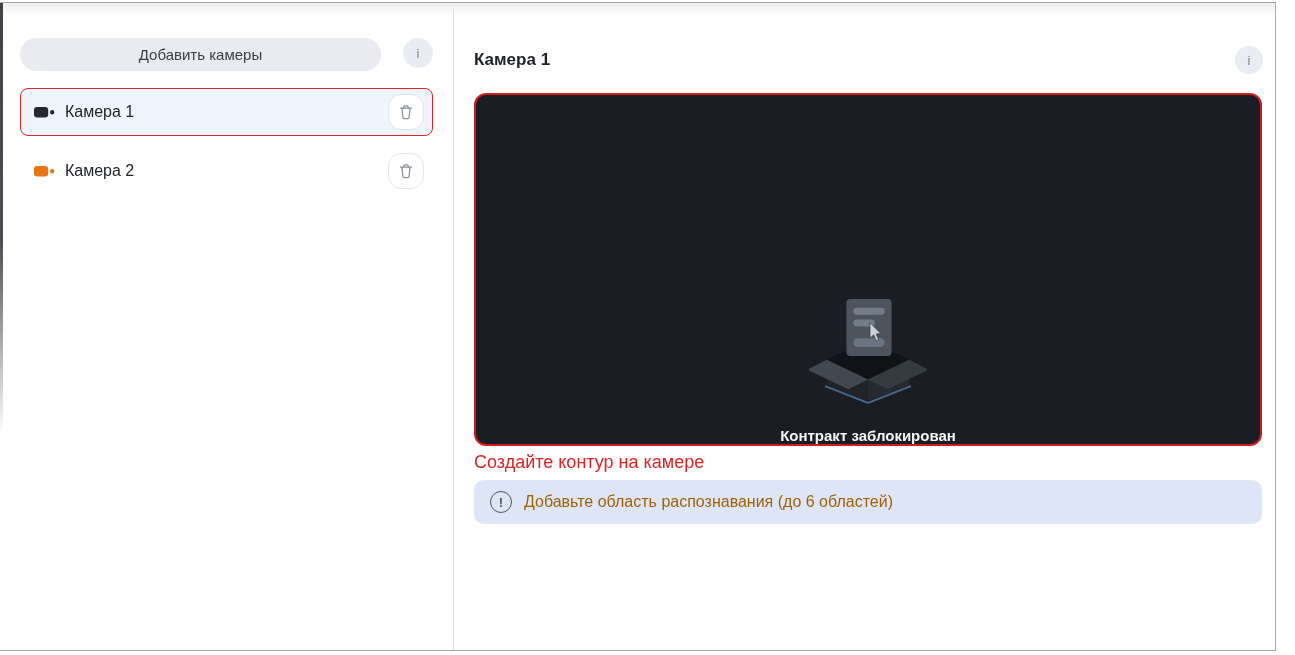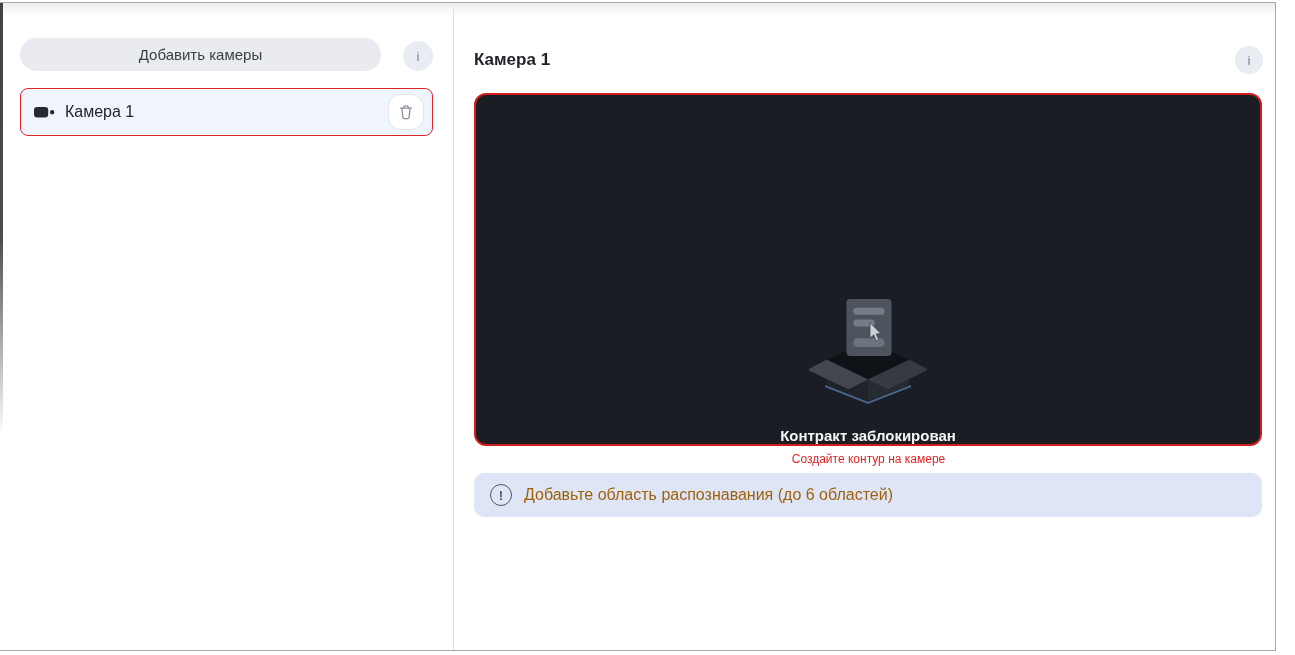--- a/index.html
+++ b/index.html
@@ -9,21 +9,21 @@
   .app-window { position:absolute; top:2px; left:0; width:1276px; height:649px;
                 border:1px solid #a8a8a8; border-left:none; background:#ffffff; display:flex; }
   .top-fade { position:absolute; top:0; left:0; right:0; height:13px; pointer-events:none;
               background:linear-gradient(#ededed, rgba(255,255,255,0)); z-index:5; }
   .left-shadow { position:absolute; top:0; left:0; width:3px; height:432px; z-index:6;
                  background:linear-gradient(#3f4247 0%, #4b4e53 55%, rgba(160,163,168,0) 100%); }
 
   
   .sidebar { width:454px; height:100%; border-right:1px solid #dcdcdc;
              padding:35px 20px 0 20px; background:#ffffff; }
-  .sidebar-top { display:flex; align-items:flex-end; gap:22px; margin-bottom:17px; }
+  .sidebar-top { display:flex; align-items:flex-start; gap:22px; margin-bottom:17px; }
   .add-btn { flex:1; height:33px; border:none; border-radius:17px; background:#e9ebf1;
              color:#3b4046; font-size:15px; font-family:inherit; cursor:pointer; }
   .info-circle { width:30px; height:30px; border-radius:50%; background:#e9ecf3;
                  color:#7d838c; font-size:13px; display:flex; align-items:center;
                  justify-content:center; cursor:pointer; flex:0 0 auto; font-style:normal; }
 
   .camera-row { display:flex; align-items:center; height:48px; border-radius:8px;
                 padding:0 8px 0 13px; margin-bottom:11px; background:transparent;
                 border:1.5px solid transparent; cursor:pointer; }
   .camera-row.selected { background:#f0f5fd; border-color:#e02424; }
@@ -41,21 +41,21 @@
                  height:28px; margin-bottom:19px; }
   .main-title { font-size:17px; font-weight:700; color:#1e2126; }
   .main .info-circle { width:28px; height:28px; }
 
   .video-area { width:788px; height:353px; background:#1a1d23; border:2px solid #d21d1d;
                 border-radius:12px; display:flex; flex-direction:column; align-items:center;
                 justify-content:flex-end; }
   .video-placeholder { display:flex; flex-direction:column; align-items:center; margin-top:-14px; }
   .placeholder-text { margin-top:22px; color:#f4f5f7; font-size:15px; font-weight:700; }
 
-  .error-text { margin-top:6px; color:#e02424; font-size:12px;text-align:center; }
+  .error-text { margin-top:6px; color:#e02424; font-size:18px; }
 
   .notice-bar { margin-top:7px; width:788px; height:44px; background:#dde5f6; border-radius:10px;
                 display:flex; align-items:center; padding:0 16px; gap:12px; }
   .warn-circle { width:22px; height:22px; border-radius:50%; border:1.6px solid #53585f;
                  color:#53585f; font-size:13px; font-weight:700; display:flex;
                  align-items:center; justify-content:center; flex:0 0 auto; }
   .notice-text { font-size:16px; color:#a16207; }
 </style>
 </head>
 <body>
@@ -81,20 +81,36 @@
         <span class="camera-label">Камера 1</span>
         <button class="trash-btn">
           <svg width="18" height="18" viewBox="0 0 18 18" fill="none" stroke="currentColor" stroke-width="1.3" stroke-linecap="round" stroke-linejoin="round">
             <path d="M3.5 5.2h11"></path>
             <path d="M6.8 5V3.9c0-.6.45-1.1 1.05-1.1h2.3c.6 0 1.05.5 1.05 1.1V5"></path>
             <path d="M5 5.4l.85 8.9c.07.75.65 1.3 1.4 1.3h3.5c.75 0 1.33-.55 1.4-1.3l.85-8.9"></path>
           </svg>
         </button>
       </div>
 
+      <div class="camera-row">
+        <span class="cam-icon cam-orange">
+          <svg width="22" height="16" viewBox="0 0 24 16">
+            <rect x="0" y="2.5" width="15.5" height="11.5" rx="3.5" fill="currentColor"></rect>
+            <rect x="17.5" y="5.8" width="4.6" height="4.9" rx="2.2" fill="currentColor"></rect>
+          </svg>
+        </span>
+        <span class="camera-label">Камера 2</span>
+        <button class="trash-btn">
+          <svg width="18" height="18" viewBox="0 0 18 18" fill="none" stroke="currentColor" stroke-width="1.3" stroke-linecap="round" stroke-linejoin="round">
+            <path d="M3.5 5.2h11"></path>
+            <path d="M6.8 5V3.9c0-.6.45-1.1 1.05-1.1h2.3c.6 0 1.05.5 1.05 1.1V5"></path>
+            <path d="M5 5.4l.85 8.9c.07.75.65 1.3 1.4 1.3h3.5c.75 0 1.33-.55 1.4-1.3l.85-8.9"></path>
+          </svg>
+        </button>
+      </div>
     </div>
   </div>
 
   <div class="main">
     <div class="main-header">
       <span class="main-title">Камера 1</span>
       <span class="info-circle">i</span>
     </div>
 
     <div class="video-area">

